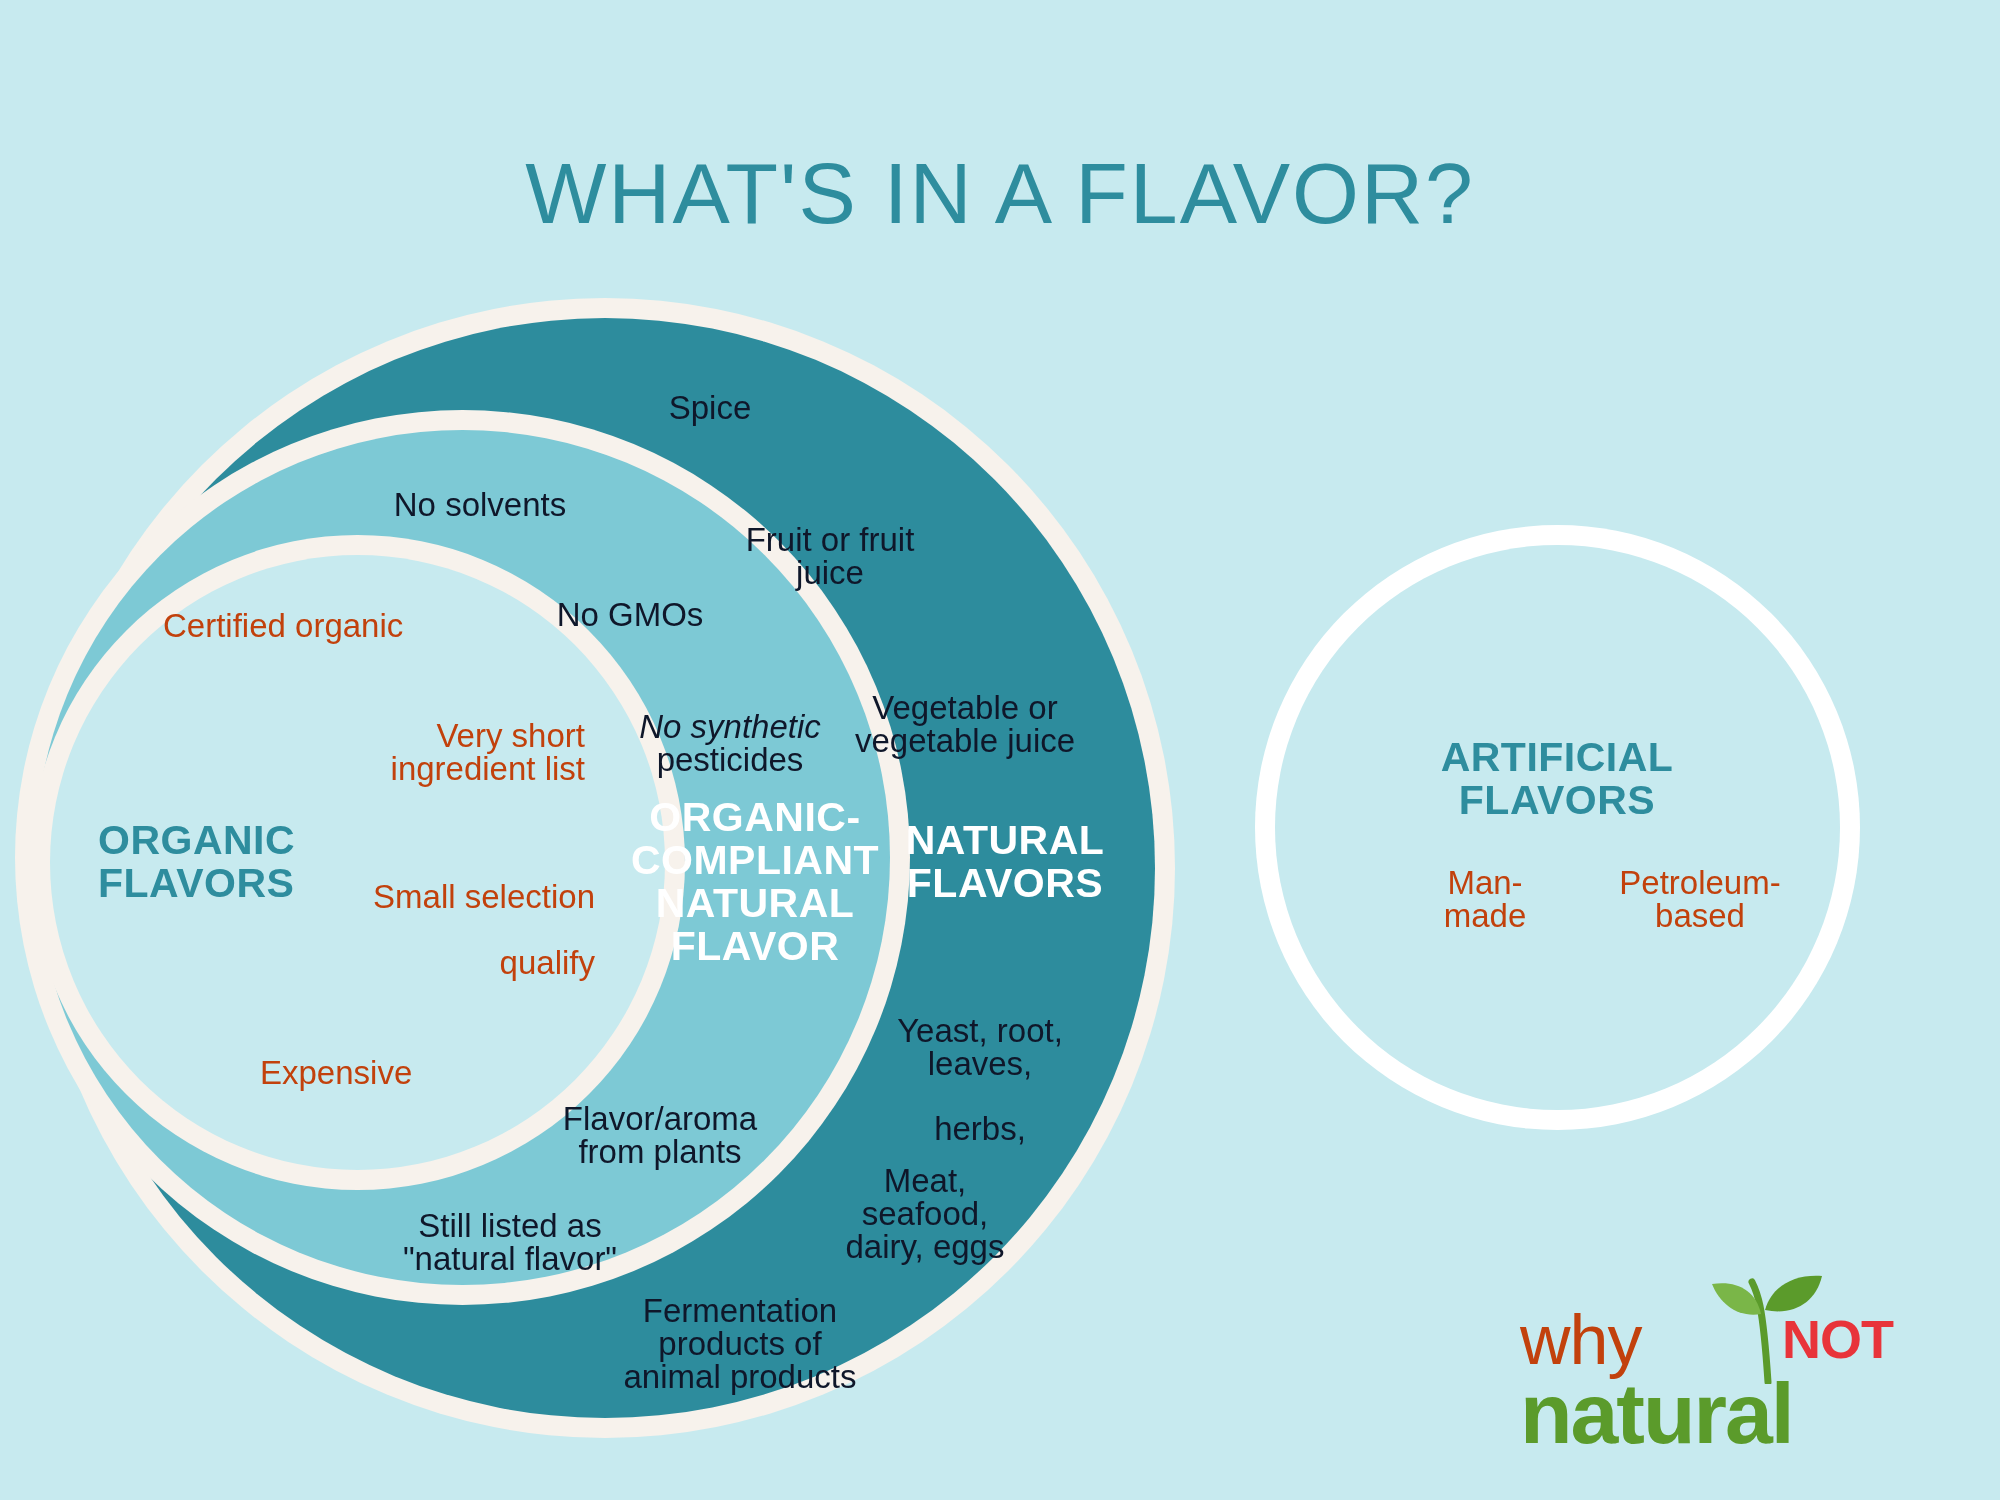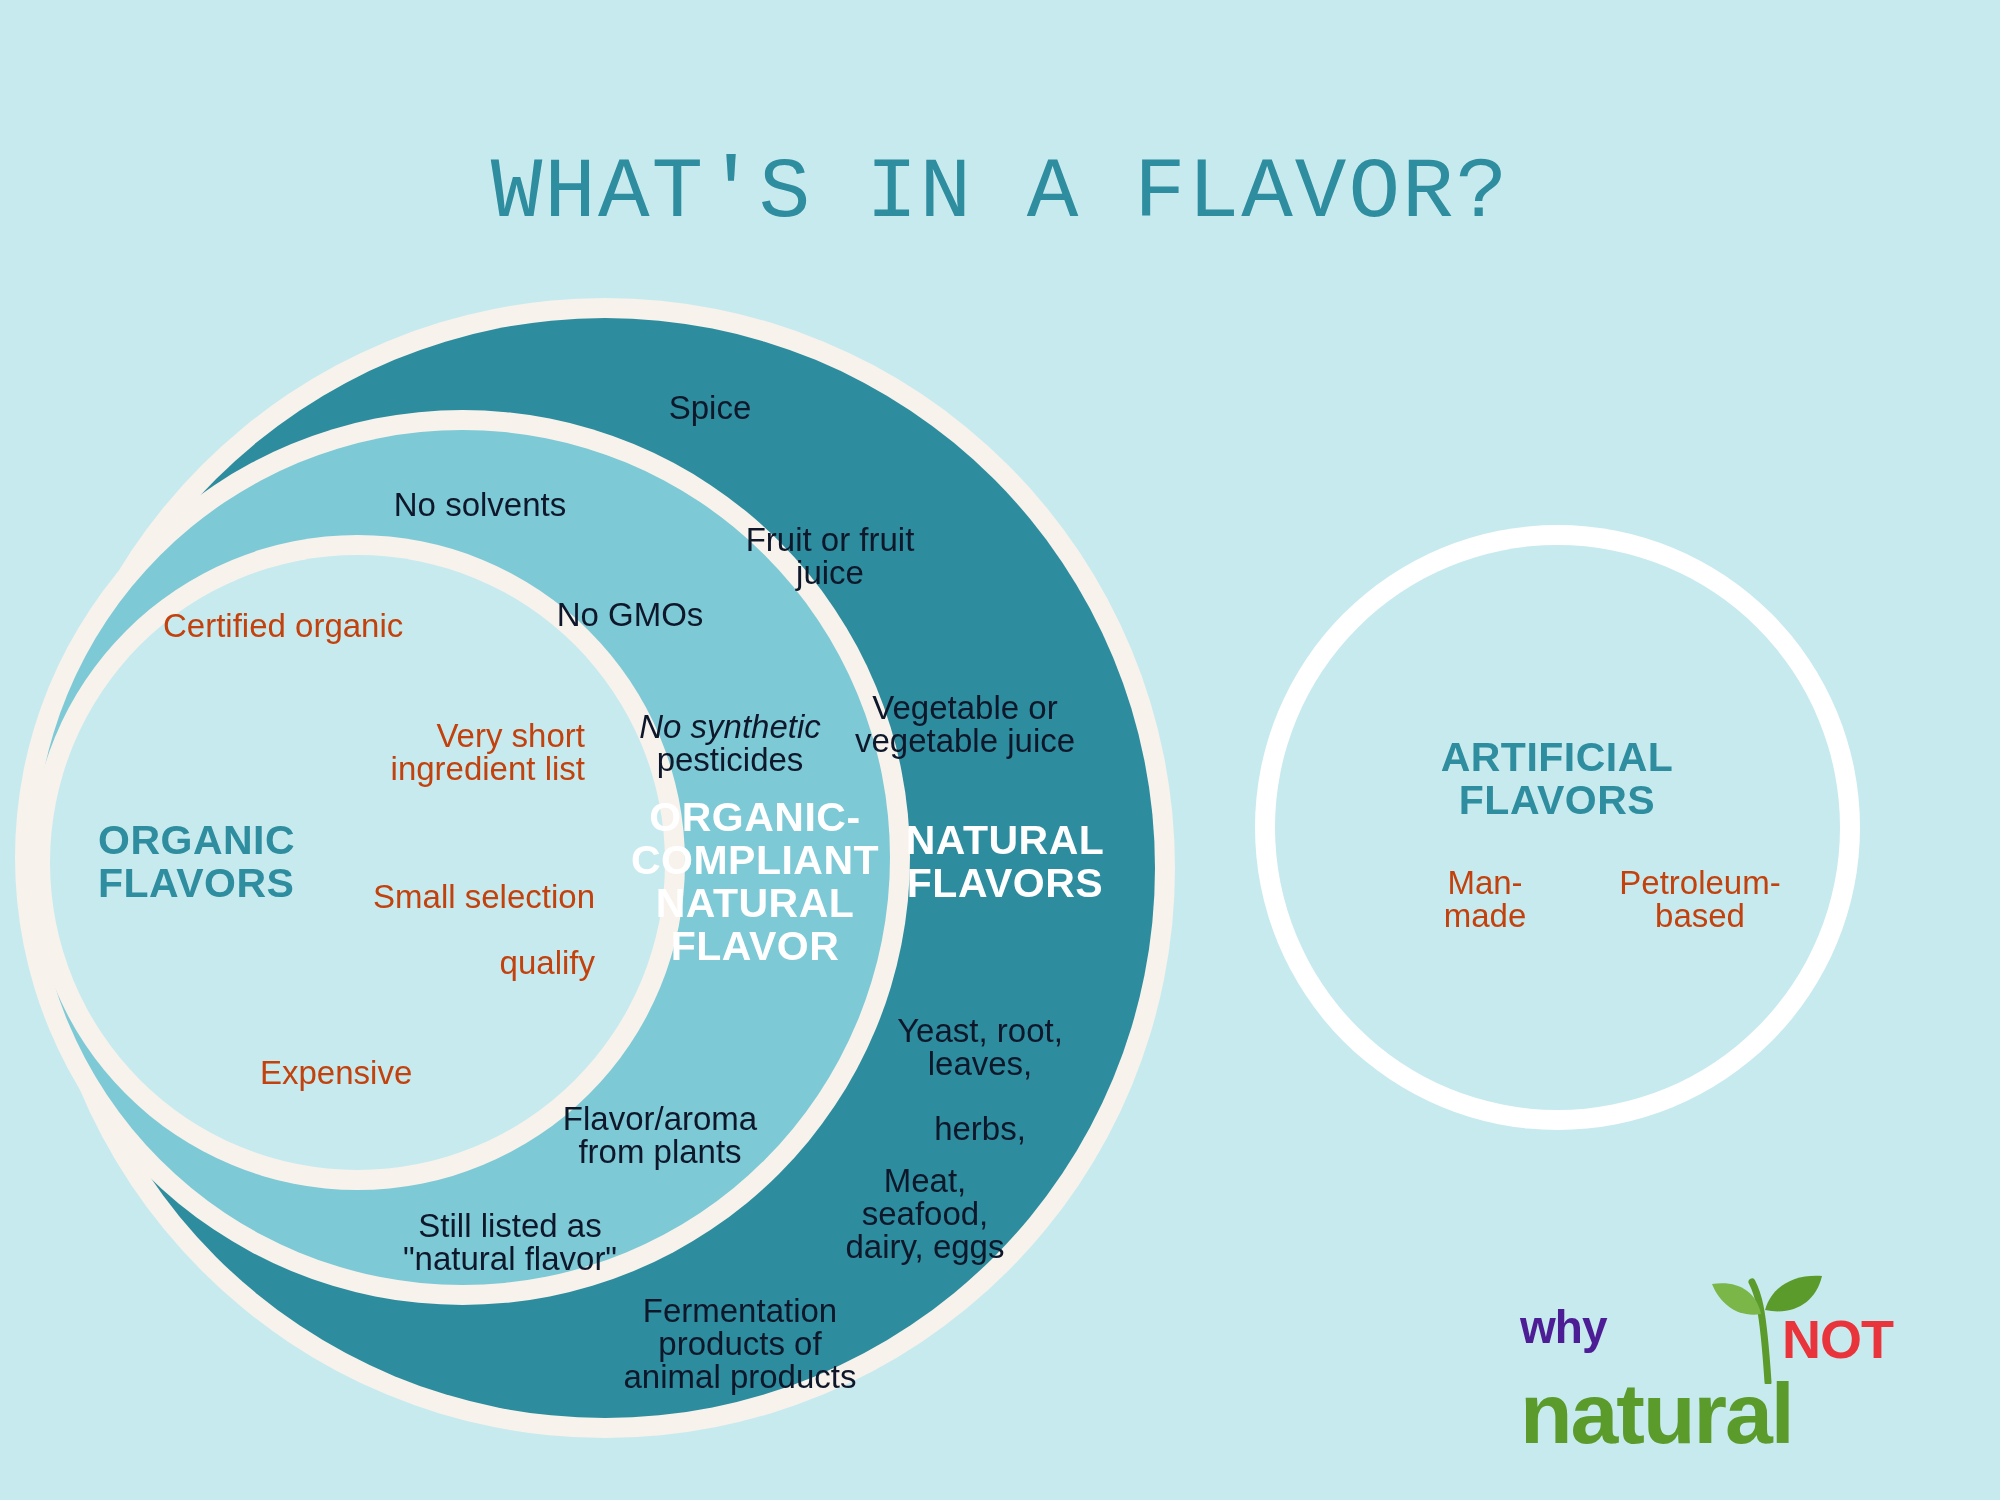--- a/index.html
+++ b/index.html
@@ -9,21 +9,21 @@
     font-family:"Liberation Sans", sans-serif;
     overflow:hidden;
     position:relative;
   }
   #stage{position:absolute;left:0;top:0;width:2000px;height:1500px;}
 
   
   .title{
     position:absolute;left:0;top:150px;width:2000px;
     text-align:center;
-    font-family:Liberation Mono, monospace;
+    font-family:Liberation Sans, sans-serif;
     font-size:86px;
     letter-spacing:2px;
     color:#2e8d9e;
     line-height:1;
   }
 
   
   .circ{position:absolute;border-radius:50%;}
 
   
@@ -59,21 +59,21 @@
   .hdr-white{color:#ffffff;font-size:41px;}
   .hdr-teal{color:#2e8d9e;font-size:41px;}
   .ta-c{text-align:center;}
   .ta-r{text-align:right;}
   .ta-l{text-align:left;}
 
   
   .logo{position:absolute;left:1520px;top:1300px;width:420px;height:170px;}
   .logo-why{
     position:absolute;left:0px;top:0px;
-    font-size:46px;font-weight:bold;color:#4c1d95;
+    font-size:70px;font-weight:normal;color:#c2410c;
     font-family:"Liberation Sans", sans-serif;
     letter-spacing:-1px;
   }
   .logo-not{
     position:absolute;left:262px;top:8px;
     font-size:54px;font-weight:bold;color:#e8343a;
     letter-spacing:-1px;
   }
   .logo-natural{
     position:absolute;left:0px;top:64px;

